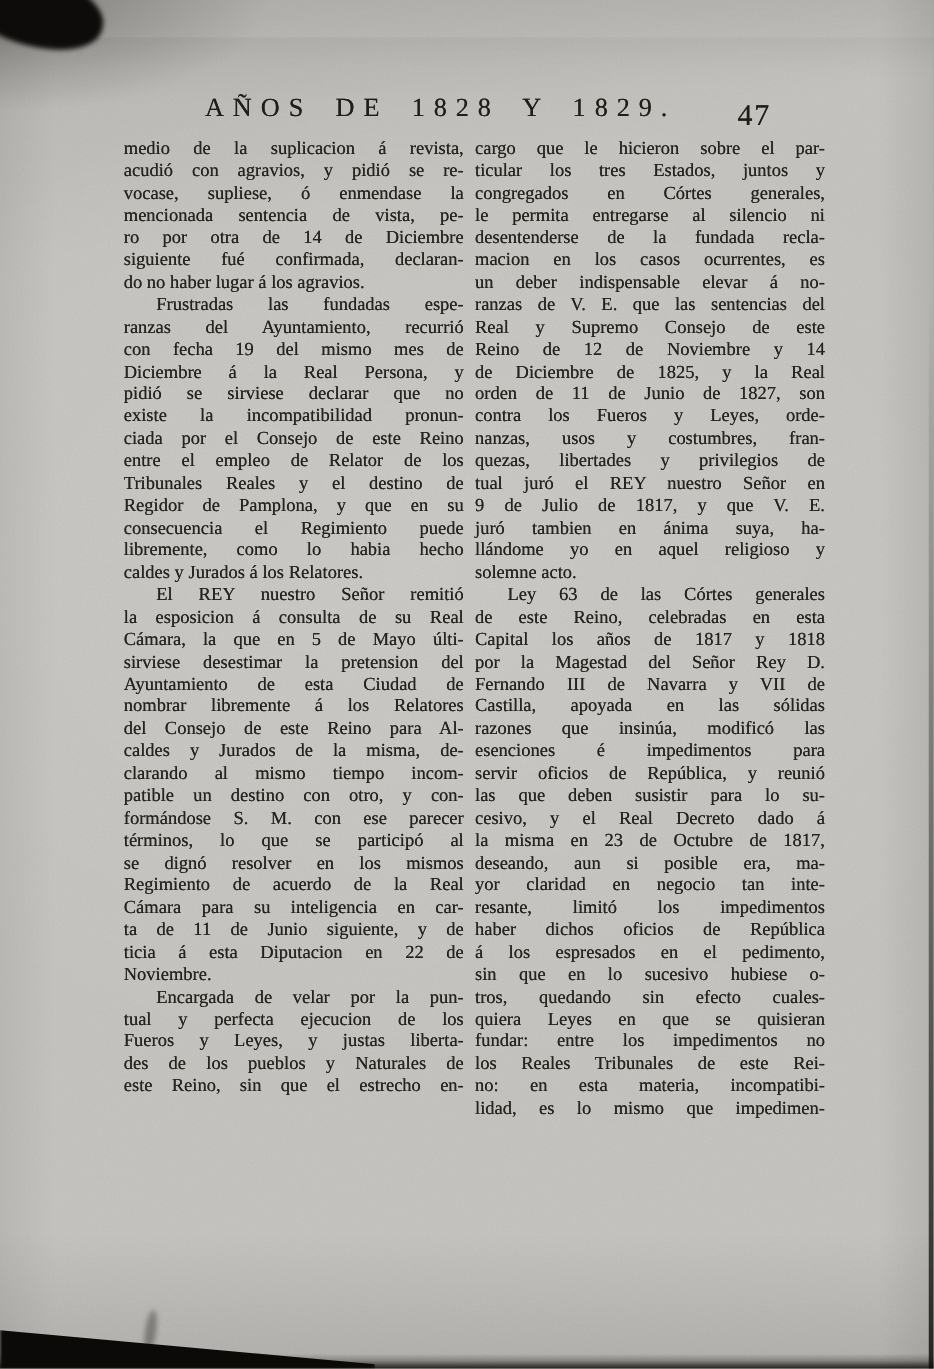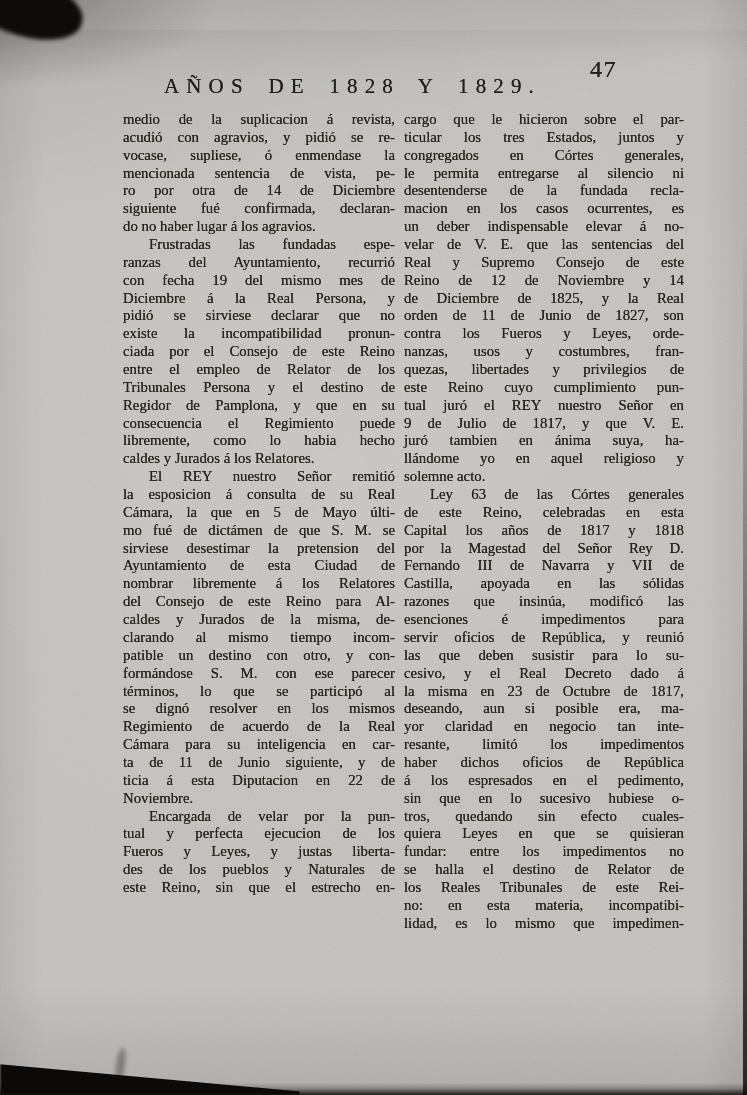--- a/index.html
+++ b/index.html
@@ -19,29 +19,29 @@
   .grain{position:absolute;inset:0;opacity:.16;pointer-events:none;mix-blend-mode:multiply;}
   
   .header-title{
     position:absolute;top:74px;left:0;width:705px;
     text-align:center;
     font-size:21px;letter-spacing:.34em;word-spacing:.30em;
     color:#211e19;
     text-shadow:0 0 .5px rgba(35,30,25,.85);
   }
   .page-number{
-    position:absolute;top:56px;left:590px;
+    position:absolute;top:80px;left:590px;
     font-size:24px;letter-spacing:.06em;
     color:#211e19;
     text-shadow:0 0 .5px rgba(35,30,25,.85);
   }
   
   .columns{
     position:absolute;top:111px;left:99px;
-    display:flex;gap:9px;margin-left:24px;
+    display:flex;gap:9px;
   }
   .col{width:272px;}
   .col.right{width:280px;}
   .line{
     height:17.87px;line-height:17.87px;
     font-size:14.8px;
     text-align:justify;
     text-align-last:justify;
     white-space:normal;
     overflow:visible;
@@ -118,31 +118,30 @@
         </div>
         <div>
           <div class="line pstart">Frustradas las fundadas espe-</div>
           <div class="line">ranzas del Ayuntamiento, recurrió</div>
           <div class="line">con fecha 19 del mismo mes de</div>
           <div class="line">Diciembre á la Real Persona, y</div>
           <div class="line">pidió se sirviese declarar que no</div>
           <div class="line">existe la incompatibilidad pronun-</div>
           <div class="line">ciada por el Consejo de este Reino</div>
           <div class="line">entre el empleo de Relator de los</div>
-          <div class="line">Tribunales Persona y el destino de</div>
+          <div class="line">Tribunales Reales y el destino de</div>
           <div class="line">Regidor de Pamplona, y que en su</div>
           <div class="line">consecuencia el Regimiento puede</div>
           <div class="line">libremente, como lo habia hecho</div>
           <div class="line pend">caldes y Jurados á los Relatores.</div>
         </div>
         <div>
           <div class="line pstart">El REY nuestro Señor remitió</div>
           <div class="line">la esposicion á consulta de su Real</div>
           <div class="line">Cámara, la que en 5 de Mayo últi-</div>
-          <div class="line">mo fué de dictámen de que S. M. se</div>
           <div class="line">sirviese desestimar la pretension del</div>
           <div class="line">Ayuntamiento de esta Ciudad de</div>
           <div class="line">nombrar libremente á los Relatores</div>
           <div class="line">del Consejo de este Reino para Al-</div>
           <div class="line">caldes y Jurados de la misma, de-</div>
           <div class="line">clarando al mismo tiempo incom-</div>
           <div class="line">patible un destino con otro, y con-</div>
           <div class="line">formándose S. M. con ese parecer</div>
           <div class="line">términos, lo que se participó al</div>
           <div class="line">se dignó resolver en los mismos</div>
@@ -162,29 +161,28 @@
       </div>
     <div class="col right" id="col-right">
         <div>
           <div class="line">cargo que le hicieron sobre el par-</div>
           <div class="line">ticular los tres Estados, juntos y</div>
           <div class="line">congregados en Córtes generales,</div>
           <div class="line">le permita entregarse al silencio ni</div>
           <div class="line">desentenderse de la fundada recla-</div>
           <div class="line">macion en los casos ocurrentes, es</div>
           <div class="line">un deber indispensable elevar á no-</div>
-          <div class="line">velar de V. E. que las sentencias del</div>
+          <div class="line">ranzas de V. E. que las sentencias del</div>
           <div class="line">Real y Supremo Consejo de este</div>
           <div class="line">Reino de 12 de Noviembre y 14</div>
           <div class="line">de Diciembre de 1825, y la Real</div>
           <div class="line">orden de 11 de Junio de 1827, son</div>
           <div class="line">contra los Fueros y Leyes, orde-</div>
           <div class="line">nanzas, usos y costumbres, fran-</div>
           <div class="line">quezas, libertades y privilegios de</div>
-          <div class="line">este Reino cuyo cumplimiento pun-</div>
           <div class="line">tual juró el REY nuestro Señor en</div>
           <div class="line">9 de Julio de 1817, y que V. E.</div>
           <div class="line">juró tambien en ánima suya, ha-</div>
           <div class="line">llándome yo en aquel religioso y</div>
           <div class="line pend">solemne acto.</div>
         </div>
         <div>
           <div class="line pstart">Ley 63 de las Córtes generales</div>
           <div class="line">de este Reino, celebradas en esta</div>
           <div class="line">Capital los años de 1817 y 1818</div>
@@ -199,21 +197,20 @@
           <div class="line">la misma en 23 de Octubre de 1817,</div>
           <div class="line">deseando, aun si posible era, ma-</div>
           <div class="line">yor claridad en negocio tan inte-</div>
           <div class="line">resante, limitó los impedimentos</div>
           <div class="line">haber dichos oficios de República</div>
           <div class="line">á los espresados en el pedimento,</div>
           <div class="line">sin que en lo sucesivo hubiese o-</div>
           <div class="line">tros, quedando sin efecto cuales-</div>
           <div class="line">quiera Leyes en que se quisieran</div>
           <div class="line">fundar: entre los impedimentos no</div>
-          <div class="line">se halla el destino de Relator de</div>
           <div class="line">los Reales Tribunales de este Rei-</div>
           <div class="line">no: en esta materia, incompatibi-</div>
           <div class="line">lidad, es lo mismo que impedimen-</div>
         </div>
       </div>
   </div>
 
   <div class="corner-tl-shade"></div>
   <div class="corner-tl-blob"></div>
   <div class="smudge"></div>

